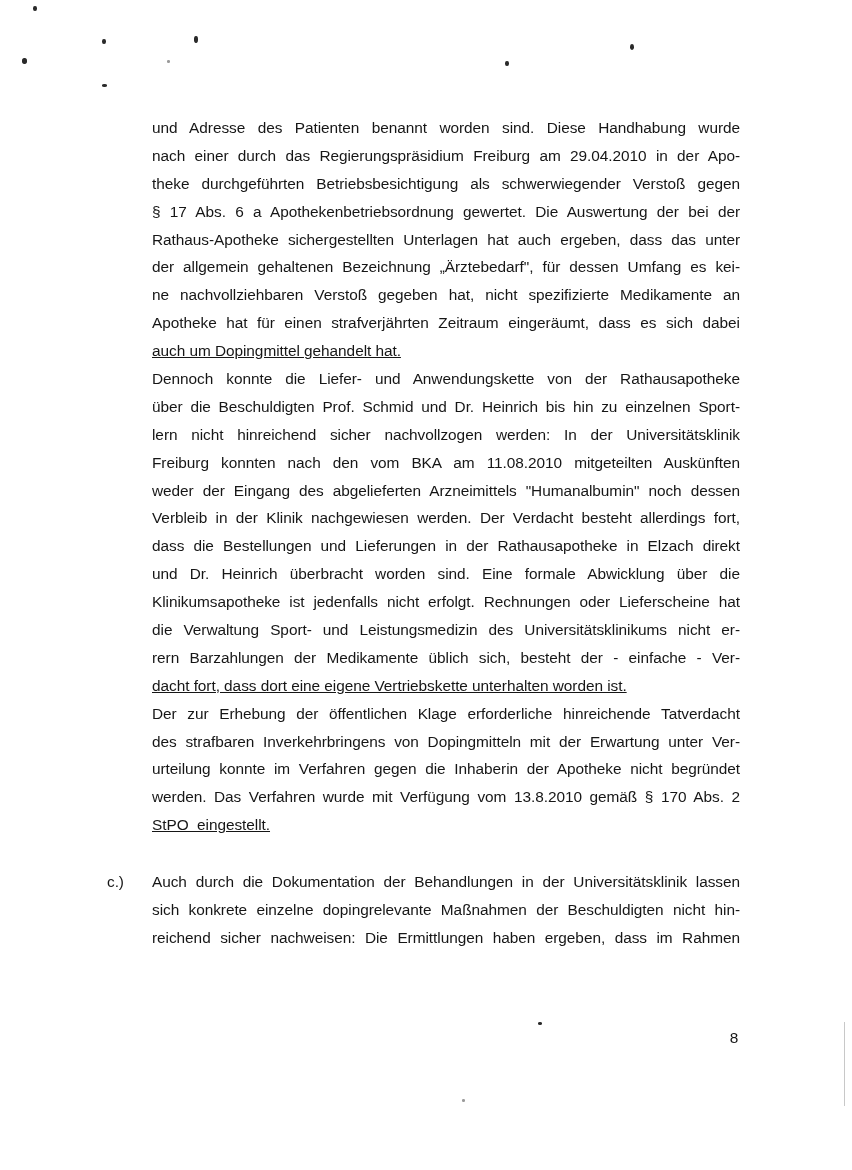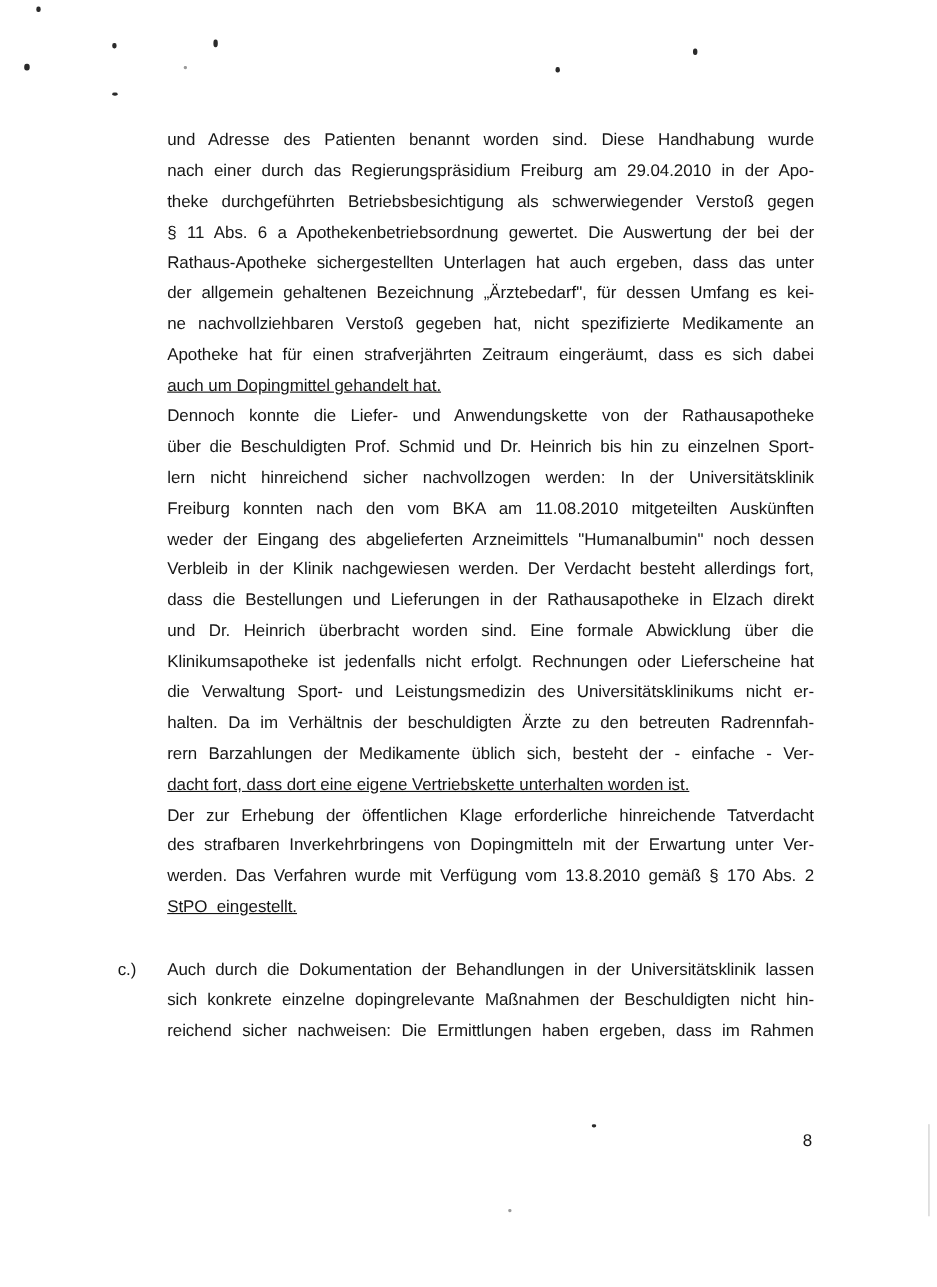--- a/index.html
+++ b/index.html
@@ -69,45 +69,45 @@
 </head>
 <body>
 
 <div class="page">
 
   <div class="doc">
       <div class="para">
         <div class="line">und Adresse des Patienten benannt worden sind. Diese Handhabung wurde</div>
         <div class="line">nach einer durch das Regierungspräsidium Freiburg am 29.04.2010 in der Apo-</div>
         <div class="line">theke durchgeführten Betriebsbesichtigung als schwerwiegender Verstoß gegen</div>
-        <div class="line">§ 11 Abs. 6 a Apothekenbetriebsordnung gewertet. Die Auswertung der bei der</div>
+        <div class="line">§ 17 Abs. 6 a Apothekenbetriebsordnung gewertet. Die Auswertung der bei der</div>
         <div class="line">Rathaus-Apotheke sichergestellten Unterlagen hat auch ergeben, dass das unter</div>
         <div class="line">der allgemein gehaltenen Bezeichnung „Ärztebedarf", für dessen Umfang es kei-</div>
         <div class="line">ne nachvollziehbaren Verstoß gegeben hat, nicht spezifizierte Medikamente an</div>
         <div class="line">Apotheke hat für einen strafverjährten Zeitraum eingeräumt, dass es sich dabei</div>
         <div class="line last">auch um Dopingmittel gehandelt hat.</div>
       </div>
       <div class="para">
         <div class="line">Dennoch konnte die Liefer- und Anwendungskette von der Rathausapotheke</div>
         <div class="line">über die Beschuldigten Prof. Schmid und Dr. Heinrich bis hin zu einzelnen Sport-</div>
         <div class="line">lern nicht hinreichend sicher nachvollzogen werden: In der Universitätsklinik</div>
         <div class="line">Freiburg konnten nach den vom BKA am 11.08.2010 mitgeteilten Auskünften</div>
         <div class="line">weder der Eingang des abgelieferten Arzneimittels "Humanalbumin" noch dessen</div>
         <div class="line">Verbleib in der Klinik nachgewiesen werden. Der Verdacht besteht allerdings fort,</div>
         <div class="line">dass die Bestellungen und Lieferungen in der Rathausapotheke in Elzach direkt</div>
         <div class="line">und Dr. Heinrich überbracht worden sind. Eine formale Abwicklung über die</div>
         <div class="line">Klinikumsapotheke ist jedenfalls nicht erfolgt. Rechnungen oder Lieferscheine hat</div>
         <div class="line">die Verwaltung Sport- und Leistungsmedizin des Universitätsklinikums nicht er-</div>
-        <div class="line">halten. Da im Verhältnis der beschuldigten Ärzte zu den betreuten Radrennfah-</div>
         <div class="line">rern Barzahlungen der Medikamente üblich sich, besteht der - einfache - Ver-</div>
         <div class="line last">dacht fort, dass dort eine eigene Vertriebskette unterhalten worden ist.</div>
       </div>
       <div class="para">
         <div class="line">Der zur Erhebung der öffentlichen Klage erforderliche hinreichende Tatverdacht</div>
         <div class="line">des strafbaren Inverkehrbringens von Dopingmitteln mit der Erwartung unter Ver-</div>
+        <div class="line">urteilung konnte im Verfahren gegen die Inhaberin der Apotheke nicht begründet</div>
         <div class="line">werden. Das Verfahren wurde mit Verfügung vom 13.8.2010 gemäß § 170 Abs. 2</div>
         <div class="line last">StPO &nbsp;eingestellt.</div>
       </div>
       <div class="para has-marker">
         <span class="marker">c.)</span>
         <div class="line">Auch durch die Dokumentation der Behandlungen in der Universitätsklinik lassen</div>
         <div class="line">sich konkrete einzelne dopingrelevante Maßnahmen der Beschuldigten nicht hin-</div>
         <div class="line">reichend sicher nachweisen: Die Ermittlungen haben ergeben, dass im Rahmen</div>
       </div>
     </div>

